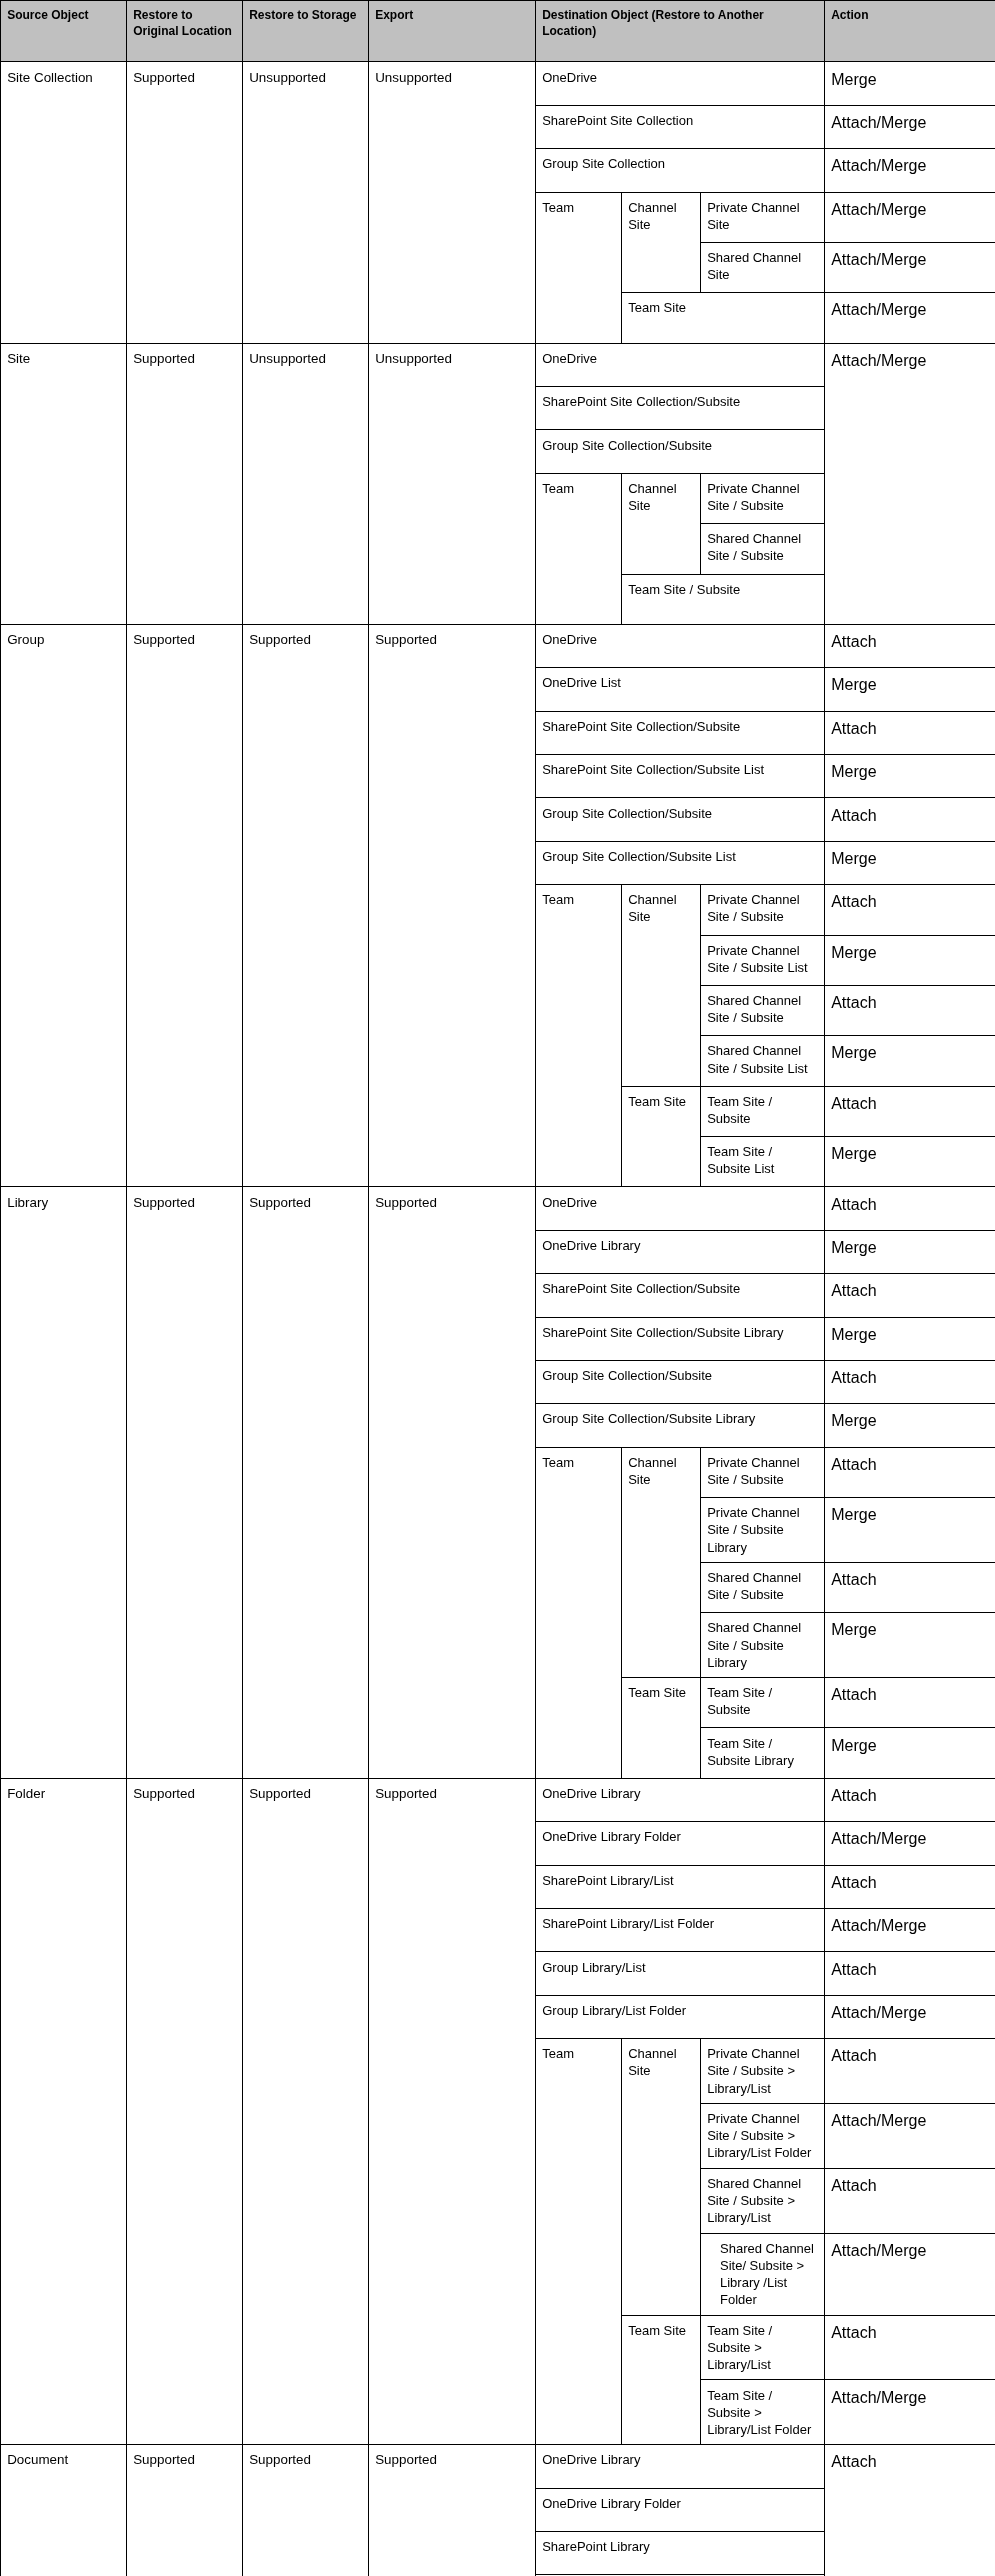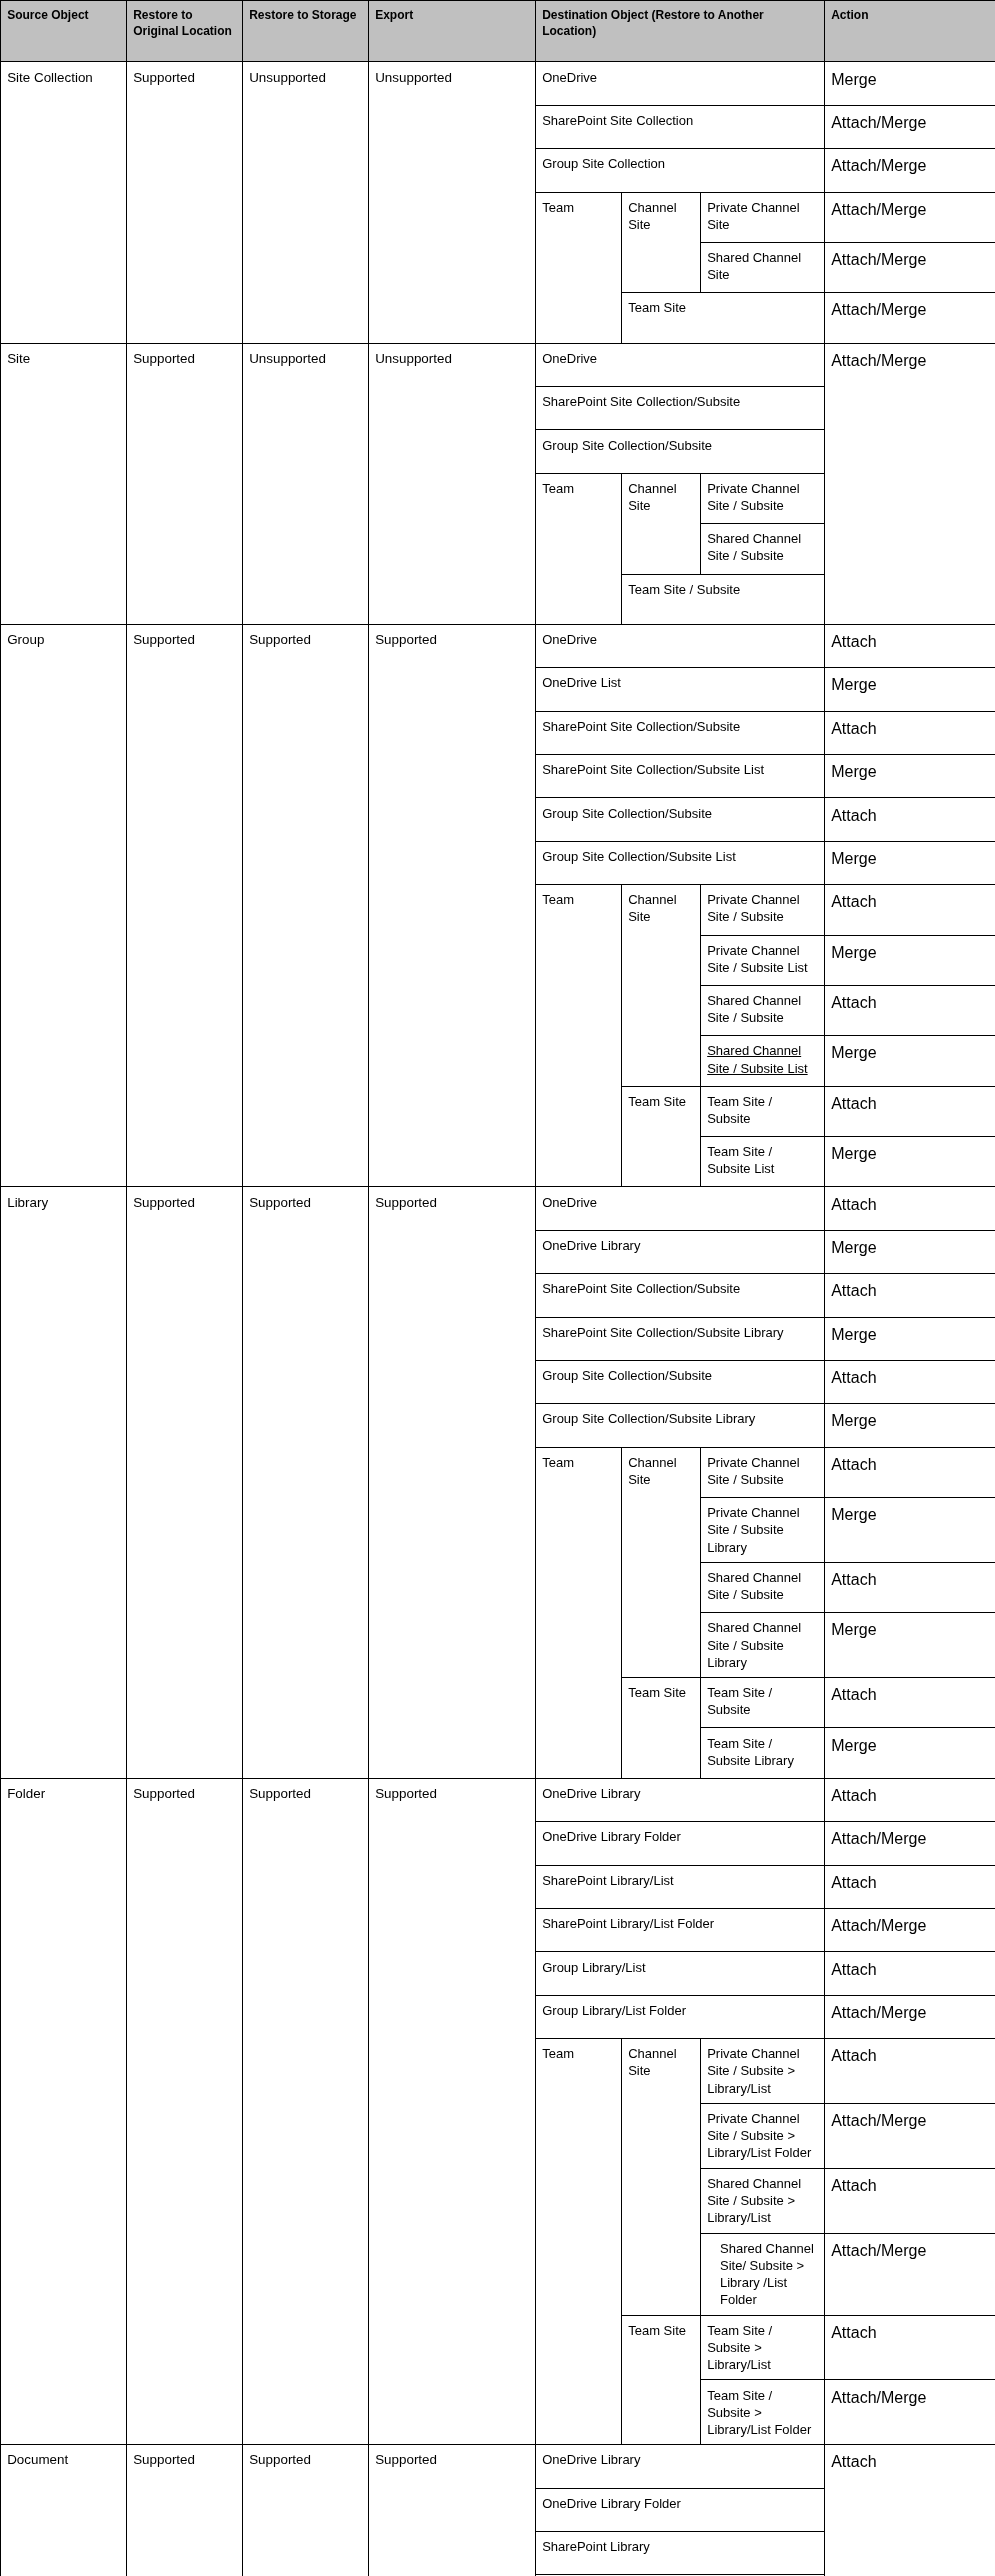--- a/index.html
+++ b/index.html
@@ -163,21 +163,21 @@
       </tr>
       <tr>
         <td class="destcell" style="height: 37px;">Private Channel Site / Subsite List</td>
         <td class="actioncell">Merge</td>
       </tr>
       <tr>
         <td class="destcell" style="height: 37px;">Shared Channel Site / Subsite</td>
         <td class="actioncell">Attach</td>
       </tr>
       <tr>
-        <td class="destcell" style="height: 37px; text-decoration: underline;">Shared Channel Site / Subsite List</td>
+        <td class="destcell" style="height: 37px;">Shared Channel Site / Subsite List</td>
         <td class="actioncell">Merge</td>
       </tr>
       <tr>
         <td class="destcell" rowspan="2">Team Site</td>
         <td class="destcell" style="height: 37px;">Team Site / Subsite</td>
         <td class="actioncell">Attach</td>
       </tr>
       <tr>
         <td class="destcell" style="height: 37px;">Team Site / Subsite List</td>
         <td class="actioncell">Merge</td>

